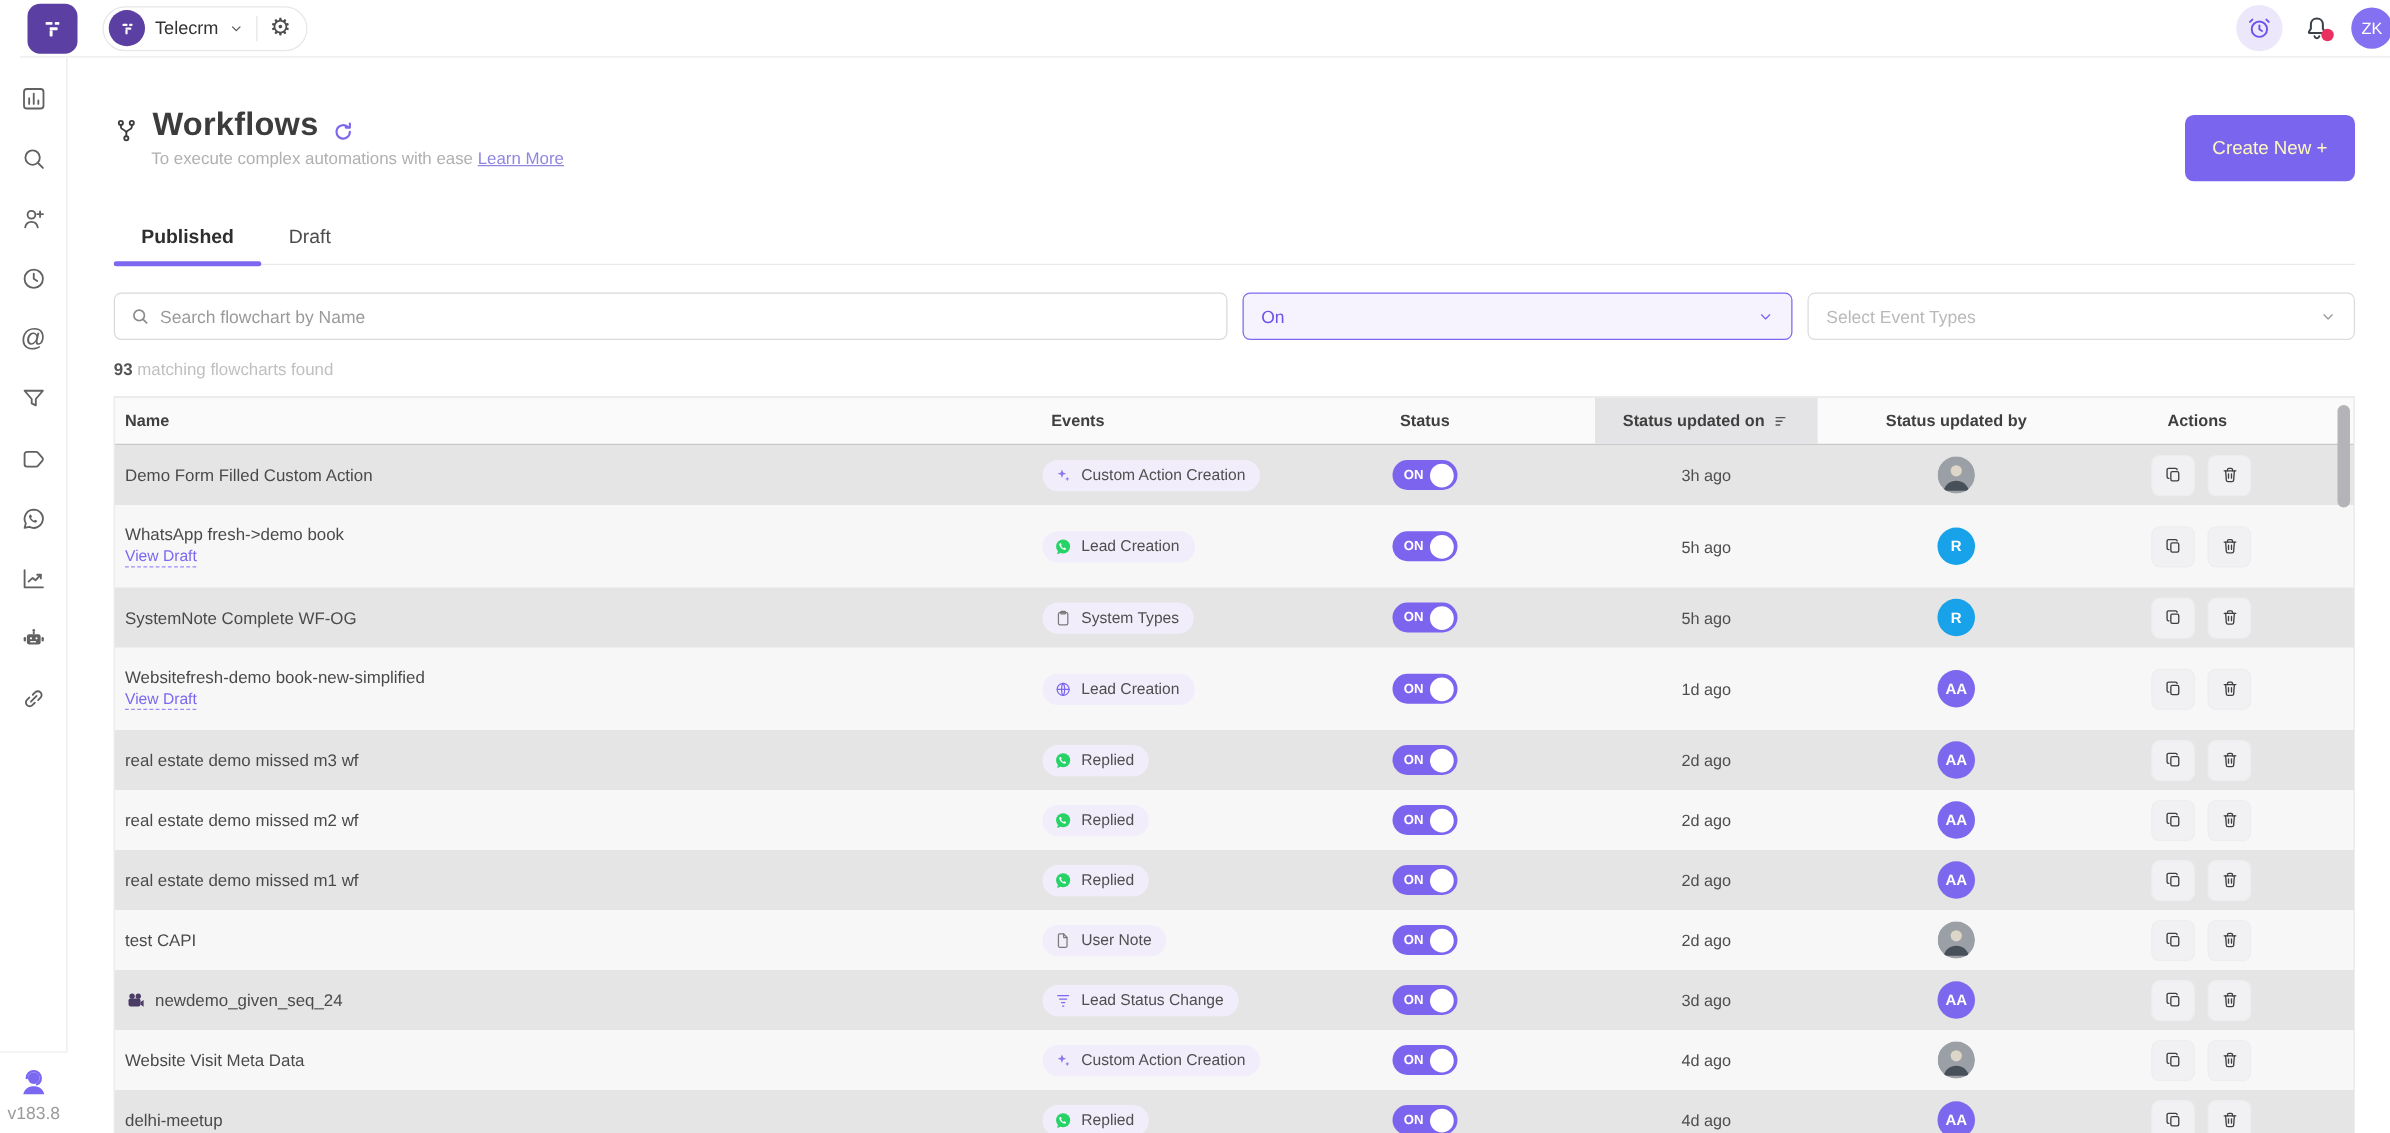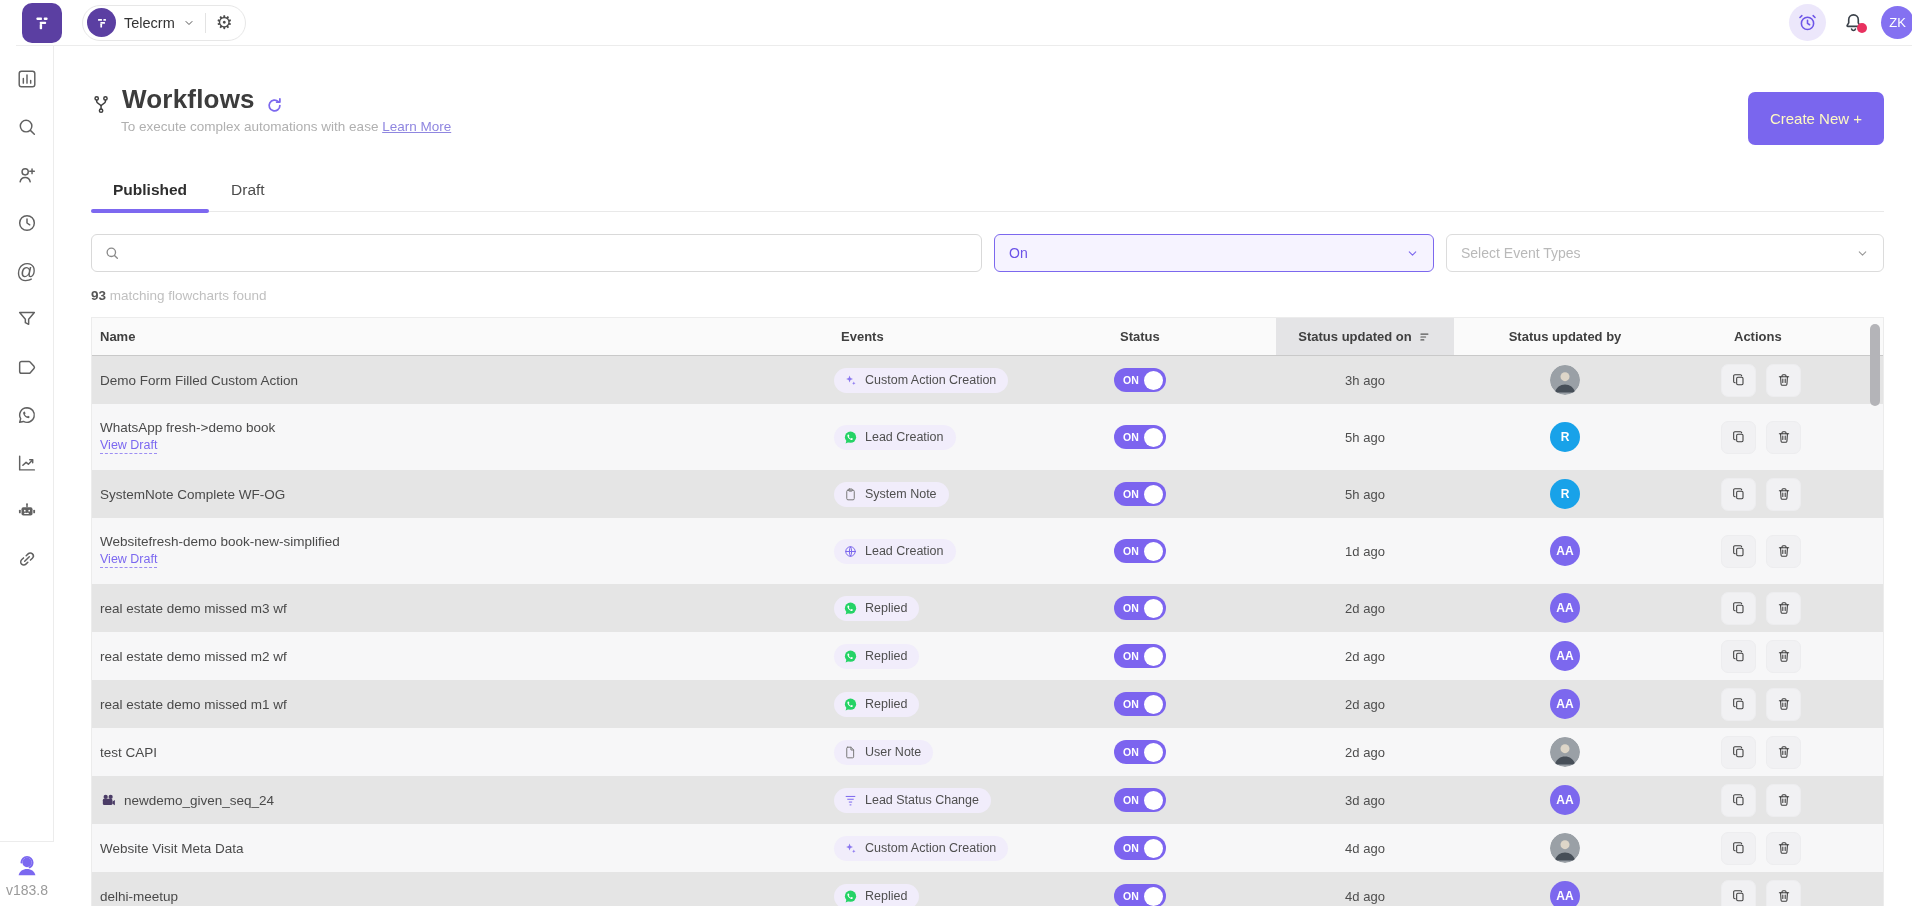--- a/index.html
+++ b/index.html
@@ -300,20 +300,21 @@
     <div class="tab active">Published</div>
     <div class="tab">Draft</div>
   </div>
 
   <div class="filter-row">
     <div class="search-box">
       <svg viewBox="0 0 24 24" width="16" height="16" fill="none" stroke="#8a8a8a" stroke-width="2" stroke-linecap="round">
         <circle cx="11" cy="11" r="6.3"></circle>
           <path d="M15.7 15.7L20 20"></path>
       </svg>
+      <input type="text" placeholder="Search flowchart by Name" style="">
     </div>
     <div class="dd dd-status">
       <span>On</span>
       <svg viewBox="0 0 24 24" width="13" height="13">
           <path d="M6 9l6 6 6-6" fill="none" stroke="#7c68ee" stroke-width="2" stroke-linecap="round" stroke-linejoin="round"></path>
         </svg>
     </div>
     <div class="dd dd-events">
       <span>Select Event Types</span>
       <svg viewBox="0 0 24 24" width="13" height="13">
@@ -455,21 +456,21 @@
 
     </div>
     <div>
       <span class="badge">
         <span style="display:inline-flex">
                 <svg viewBox="0 0 24 24" fill="none" stroke="currentColor" stroke-width="1.6" stroke-linecap="round" stroke-linejoin="round" style="color:#7a7a7a">
                   <rect x="6" y="5" width="12" height="15.5" rx="2"></rect>
                   <rect x="9" y="3.2" width="6" height="3.4" rx="1"></rect>
                 </svg>
               </span>
-        <span>System Note</span>
+        <span>System Types</span>
       </span>
     </div>
     <div class="cell-status">
       <span class="toggle">
         <span class="toggle-label">ON</span>
         <span class="toggle-knob"></span>
       </span>
     </div>
     <div class="cell-on">5h ago</div>
     <div class="cell-by">

